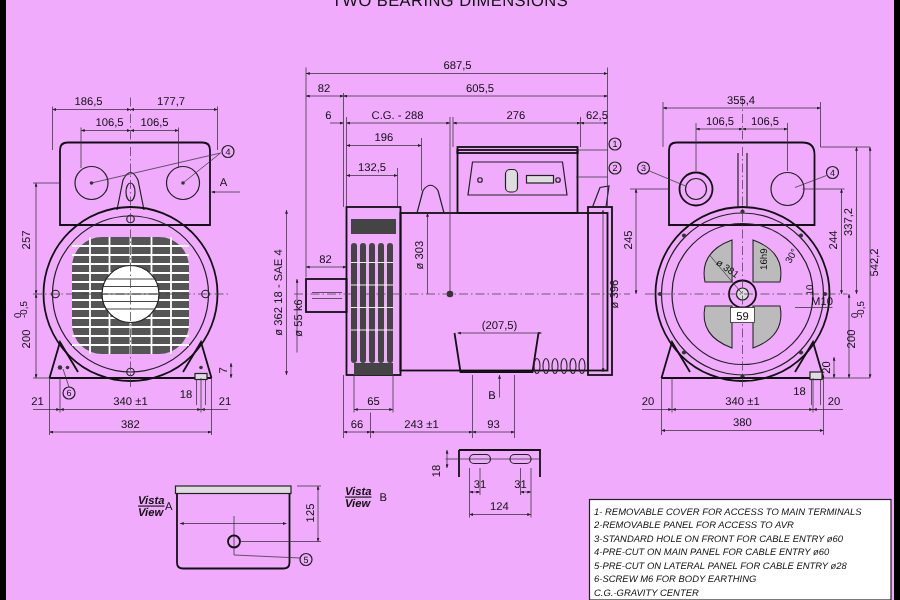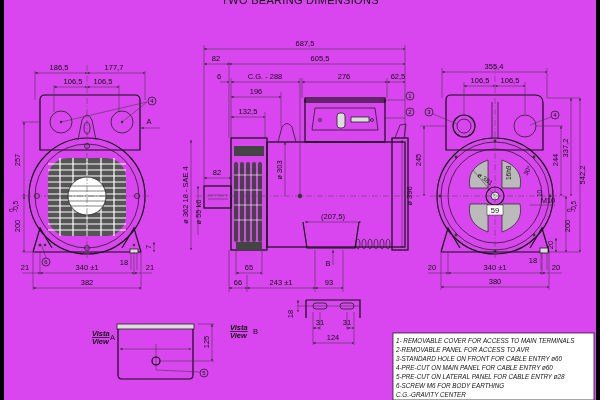--- a/index.html
+++ b/index.html
@@ -1,17 +1,17 @@
 <!DOCTYPE html>
 <html><head>
 <meta charset="utf-8">
 <style>
   html, body { margin:0; padding:0; background:#000; }
   body { width:600px; height:400px; overflow:hidden; position:relative; font-family:"Liberation Sans", sans-serif; }
-  #sheet { position:absolute; left:4px; top:0; width:592px; height:400px; background:#d946ef; }
+  #sheet { position:absolute; left:4px; top:0; width:592px; height:400px; background:#f0abfc; }
   svg { position:absolute; left:0; top:0; }
   .ln { stroke:#222; stroke-width:0.8; fill:none; }
   .thin { stroke:#333; stroke-width:0.5; fill:none; }
   .thk { stroke:#111; stroke-width:1.2; fill:none; }
   .dash { stroke:#444; stroke-width:0.5; fill:none; stroke-dasharray:6 2 1 2; }
   .fillg { fill:#ddd; stroke:#222; stroke-width:0.8; }
   .dk { fill:#333; stroke:none; }
   .t { font-family:"Liberation Sans", sans-serif; font-size:7.5px; fill:#111; }
   .ts { font-family:"Liberation Sans", sans-serif; font-size:6.5px; fill:#111; }
   .tv { font-family:"Liberation Sans", sans-serif; font-size:7.5px; fill:#111; }

